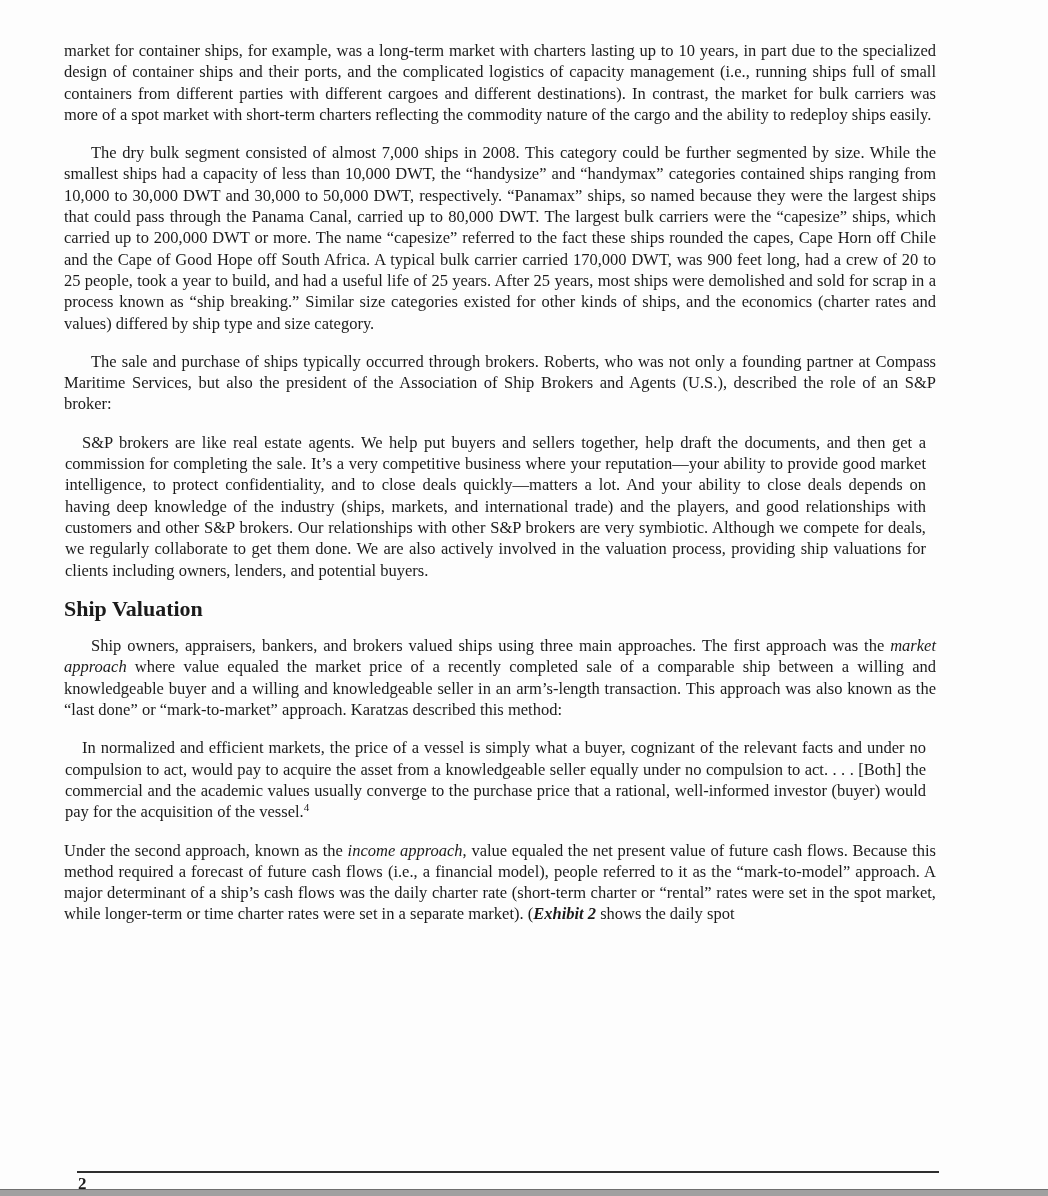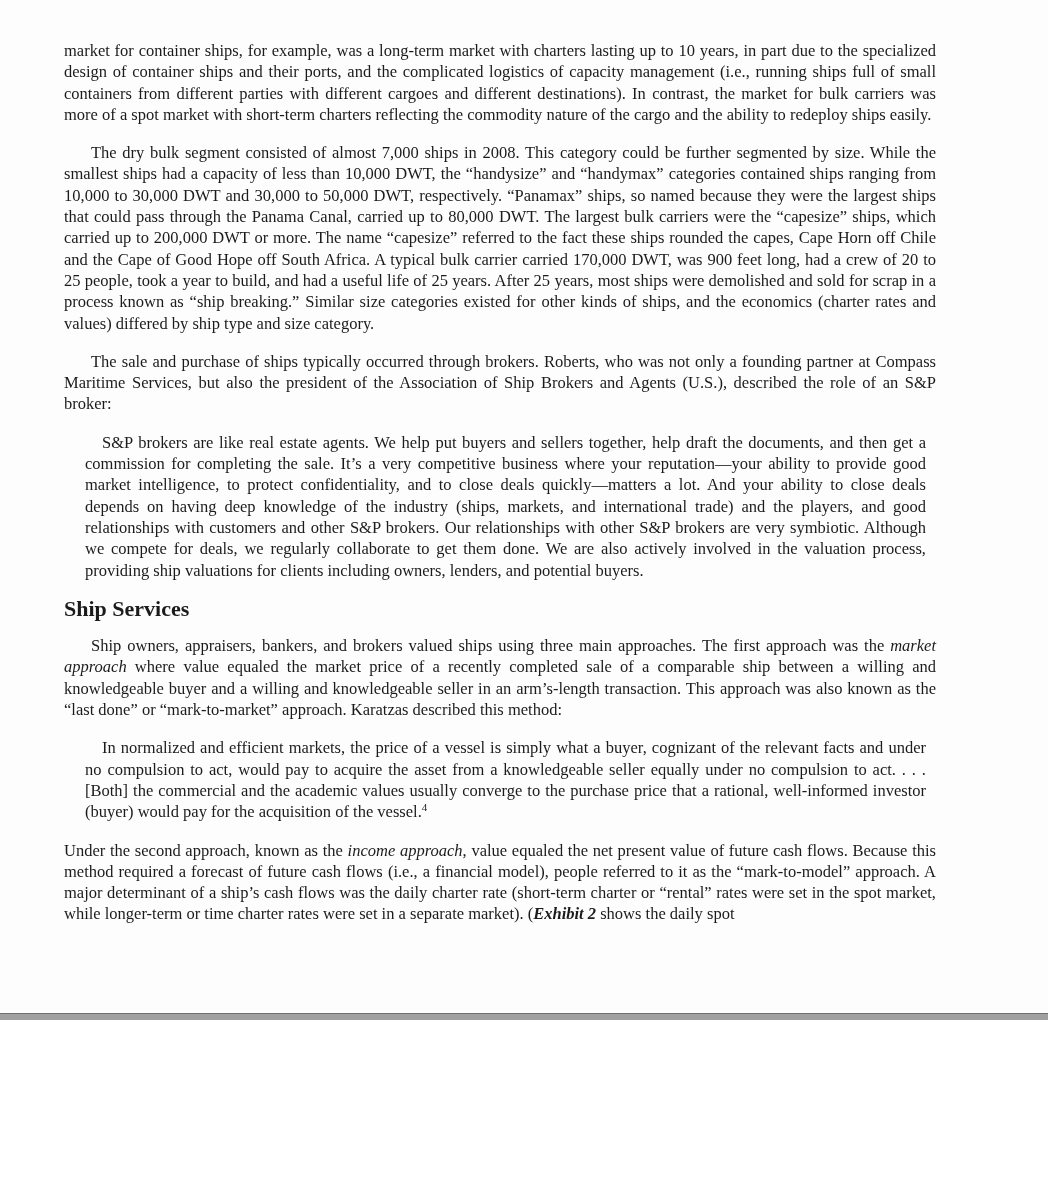--- a/index.html
+++ b/index.html
@@ -3,21 +3,21 @@
 <meta charset="utf-8">
 <style>
   html, body {
     margin: 0;
     padding: 0;
     background: #ffffff;
   }
   .page {
     position: relative;
     width: 1048px;
-    height: 1020px;
+    height: 1196px;
     background: #fdfdfd;
     overflow: hidden;
     font-family: "Liberation Serif", serif;
     color: #1b1b1b;
   }
   .content {
     position: absolute;
     left: 64px;
     top: 40px;
     width: 872px;
@@ -26,21 +26,21 @@
     text-align: justify;
   }
   .content p {
     margin: 0 0 17px 0;
     text-indent: 27px;
   }
   .content p.no-indent {
     text-indent: 0;
   }
   .content blockquote {
-    margin: 0 10px 17px 21px;
+    margin: 0 10px 17px 1px;
     text-indent: 17px;
   }
   h2.section-heading {
     font-size: 22px;
     font-weight: bold;
     margin: 13px 0 16px 0;
     text-align: left;
     text-indent: 0;
   }
   .em { font-style: italic; }
@@ -84,21 +84,21 @@
   <div class="content">
 
     <p class="no-indent">market for container ships, for example, was a long-term market with charters lasting up to 10 years, in part due to the specialized design of container ships and their ports, and the complicated logistics of capacity management (i.e., running ships full of small containers from different parties with different cargoes and different destinations). In contrast, the market for bulk carriers was more of a spot market with short-term charters reflecting the commodity nature of the cargo and the ability to redeploy ships easily.</p>
 
     <p>The dry bulk segment consisted of almost 7,000 ships in 2008. This category could be further segmented by size. While the smallest ships had a capacity of less than 10,000 DWT, the “handysize” and “handymax” categories contained ships ranging from 10,000 to 30,000 DWT and 30,000 to 50,000 DWT, respectively. “Panamax” ships, so named because they were the largest ships that could pass through the Panama Canal, carried up to 80,000 DWT. The largest bulk carriers were the “capesize” ships, which carried up to 200,000 DWT or more. The name “capesize” referred to the fact these ships rounded the capes, Cape Horn off Chile and the Cape of Good Hope off South Africa. A typical bulk carrier carried 170,000 DWT, was 900 feet long, had a crew of 20 to 25 people, took a year to build, and had a useful life of 25 years. After 25 years, most ships were demolished and sold for scrap in a process known as “ship breaking.” Similar size categories existed for other kinds of ships, and the economics (charter rates and values) differed by ship type and size category.</p>
 
     <p>The sale and purchase of ships typically occurred through brokers. Roberts, who was not only a founding partner at Compass Maritime Services, but also the president of the Association of Ship Brokers and Agents (U.S.), described the role of an S&amp;P broker:</p>
 
     <blockquote>S&amp;P brokers are like real estate agents. We help put buyers and sellers together, help draft the documents, and then get a commission for completing the sale. It’s a very competitive business where your reputation—your ability to provide good market intelligence, to protect confidentiality, and to close deals quickly—matters a lot. And your ability to close deals depends on having deep knowledge of the industry (ships, markets, and international trade) and the players, and good relationships with customers and other S&amp;P brokers. Our relationships with other S&amp;P brokers are very symbiotic. Although we compete for deals, we regularly collaborate to get them done. We are also actively involved in the valuation process, providing ship valuations for clients including owners, lenders, and potential buyers.</blockquote>
 
-    <h2 class="section-heading">Ship Services</h2>
+    <h2 class="section-heading">Ship Valuation</h2>
 
     <p><span>Ship owners, appraisers, bankers, and brokers valued ships using three main approaches. The first approach was the </span><span class="em">market approach</span><span> where value equaled the market price of a recently completed sale of a comparable ship between a willing and knowledgeable buyer and a willing and knowledgeable seller in an arm’s-length transaction. This approach was also known as the “last done” or “mark-to-market” approach. Karatzas described this method:</span></p>
 
     <blockquote><span>In normalized and efficient markets, the price of a vessel is simply what a buyer, cognizant of the relevant facts and under no compulsion to act, would pay to acquire the asset from a knowledgeable seller equally under no compulsion to act. . . . [Both] the commercial and the academic values usually converge to the purchase price that a rational, well-informed investor (buyer) would pay for the acquisition of the vessel.</span><sup class="footnote-ref">4</sup></blockquote>
 
     <p class="no-indent"><span>Under the second approach, known as the </span><span class="em">income approach</span><span>, value equaled the net present value of future cash flows. Because this method required a forecast of future cash flows (i.e., a financial model), people referred to it as the “mark-to-model” approach. A major determinant of a ship’s cash flows was the daily charter rate (short-term charter or “rental” rates were set in the spot market, while longer-term or time charter rates were set in a separate market). (</span><span class="bold">Exhibit 2</span><span> shows the daily spot</span></p>
 
   </div>
 
   <div class="footer-rule"></div>

